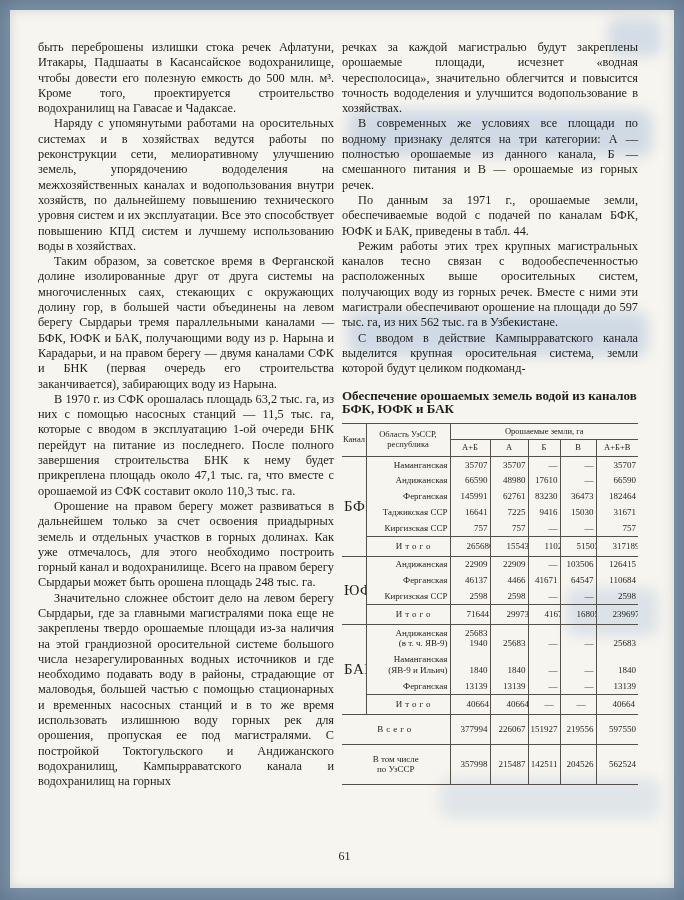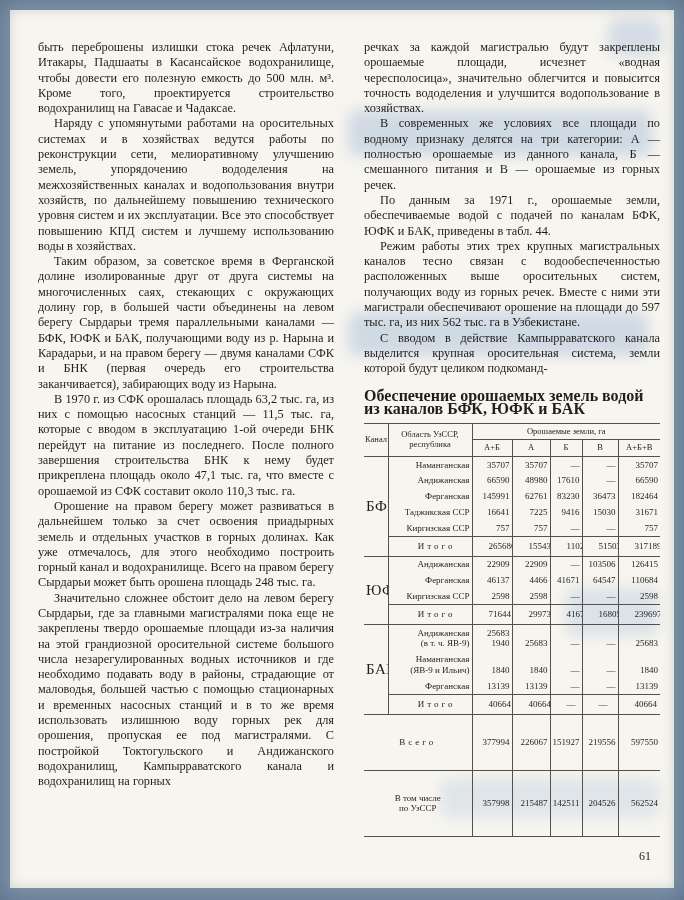--- a/index.html
+++ b/index.html
@@ -16,34 +16,34 @@
     background:var(--frame);
     box-shadow:inset 0 0 26px rgba(28,50,78,.38);
   }
   .page{
     position:absolute;left:10px;top:10px;right:10px;bottom:12px;
     background:var(--paper);
     box-shadow:inset 0 0 12px rgba(70,90,110,.22);
     overflow:hidden;
   }
   .content{position:absolute;left:28px;right:22px;top:30px;bottom:18px;}
-  .cols{display:flex;gap:30px;}
+  .cols{display:flex;gap:8px;}
   .col{width:296px;flex:0 0 296px;}
   p.par{
     font-size:12.3px;line-height:15.3px;text-align:justify;
     text-indent:16px;hyphens:auto;color:var(--ink);
   }
   p.par.no-indent{text-indent:0;}
   .table-block{margin-top:12px;}
   .table-label{
     text-align:center;font-size:11.5px;letter-spacing:1px;
     margin:2px 0 10px 0;
   }
   .table-title{
-    font-weight:bold;font-size:16px;line-height:13.5px;
+    font-weight:bold;font-size:13px;line-height:13.5px;
     margin-bottom:7px;text-align:left;
   }
   table{
     width:100%;border-collapse:collapse;table-layout:fixed;
     border-top:1.4px solid var(--rule);
     border-bottom:1.4px solid var(--rule);
   }
   thead th{
     font-weight:normal;font-size:8.5px;line-height:9.8px;
     text-align:center;vertical-align:middle;
@@ -61,29 +61,29 @@
     border-left:none;text-align:left;vertical-align:middle;
     font-size:15px;letter-spacing:.5px;
   }
   td.region{text-align:right;}
   td.num{text-align:right;}
   tr.total td{border-top:1px solid var(--rule);padding:4px 16px;}
   .itogo{letter-spacing:3px;padding-left:5px;}
   tfoot{border-top:1.2px solid var(--rule);}
   tfoot td{
     font-size:9px;line-height:10.8px;vertical-align:middle;
-    padding:22px 2px;white-space:pre-line;
+    padding:9px 2px;white-space:pre-line;
     border-left:1px solid var(--rule);
   }
   tfoot td.grand-label{border-left:none;text-align:center;}
   tfoot td.spaced{letter-spacing:3px;}
   tfoot tr+tr td{border-top:1px solid var(--rule);}
   .page-number{
     position:absolute;left:0;right:1px;bottom:6px;
-    text-align:right;font-size:12px;
+    text-align:center;font-size:12px;
   }
   .smudge{
     position:absolute;pointer-events:none;
     background:rgba(108,148,205,.28);filter:blur(7px);
     border-radius:10px;
   }
   .s1{left:338px;top:100px;width:304px;height:46px;}
   .s2{left:338px;top:302px;width:300px;height:44px;}
   .s3{left:556px;top:578px;width:92px;height:48px;background:rgba(108,148,205,.20);}
   .s4{left:598px;top:8px;width:54px;height:38px;background:rgba(108,148,205,.25);}

